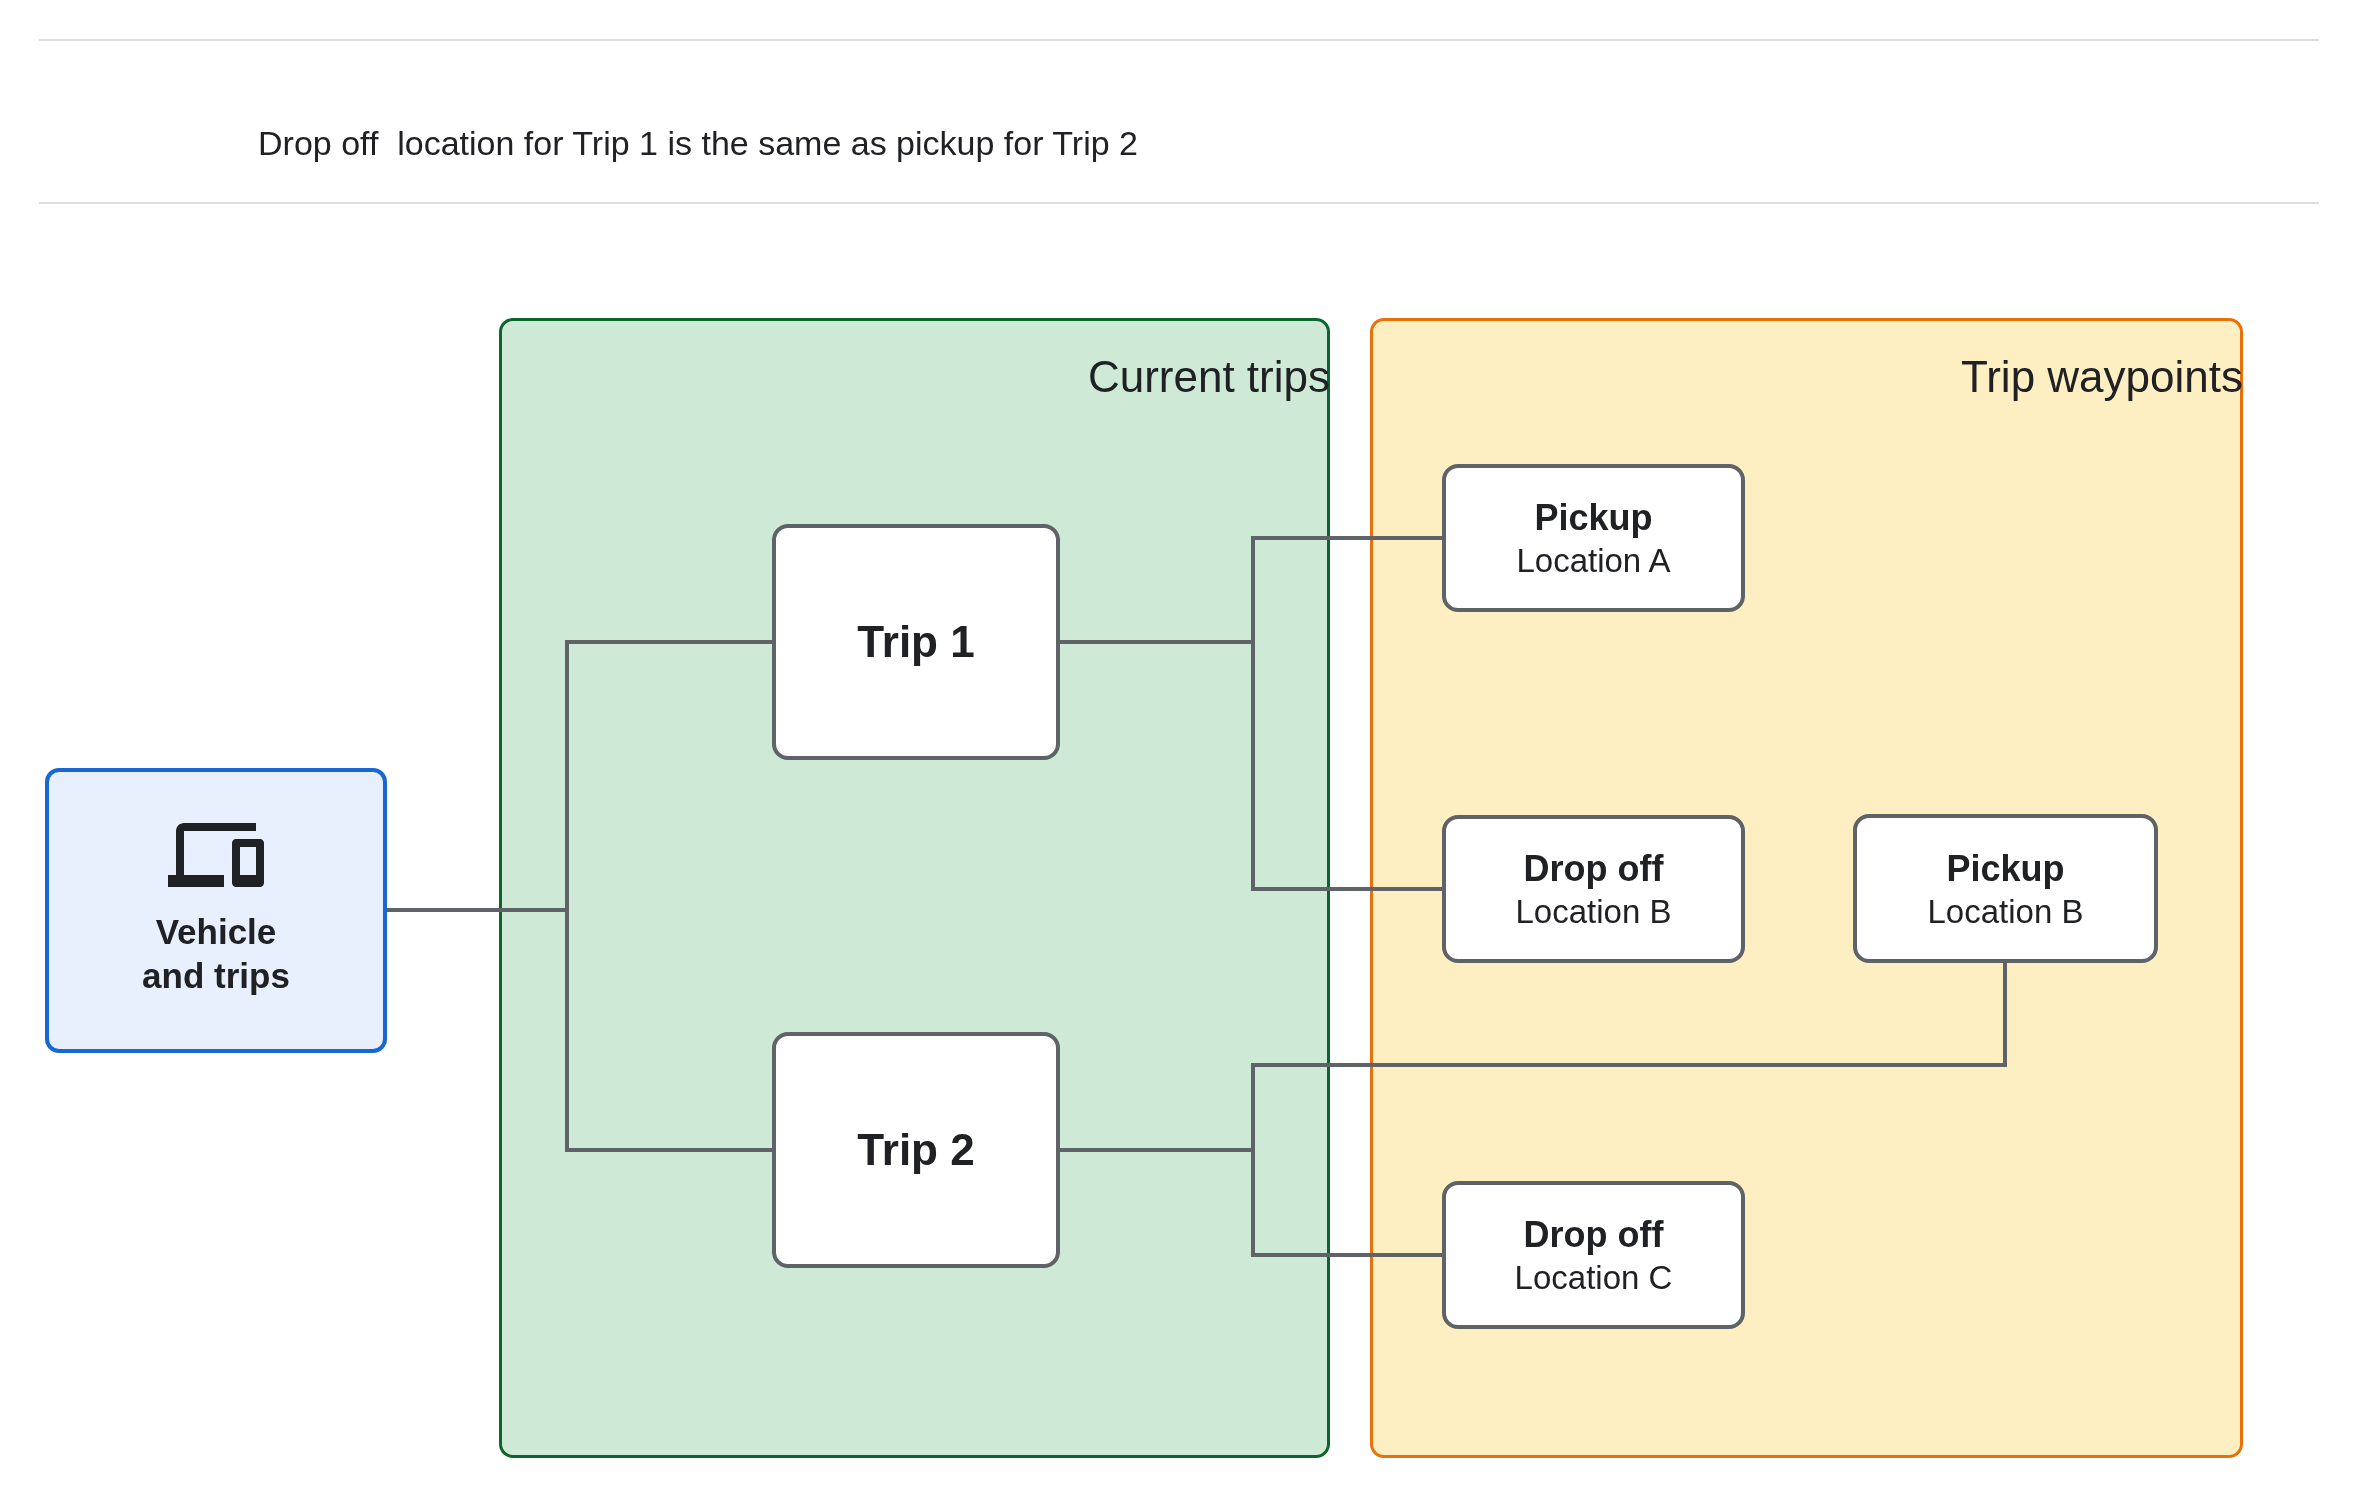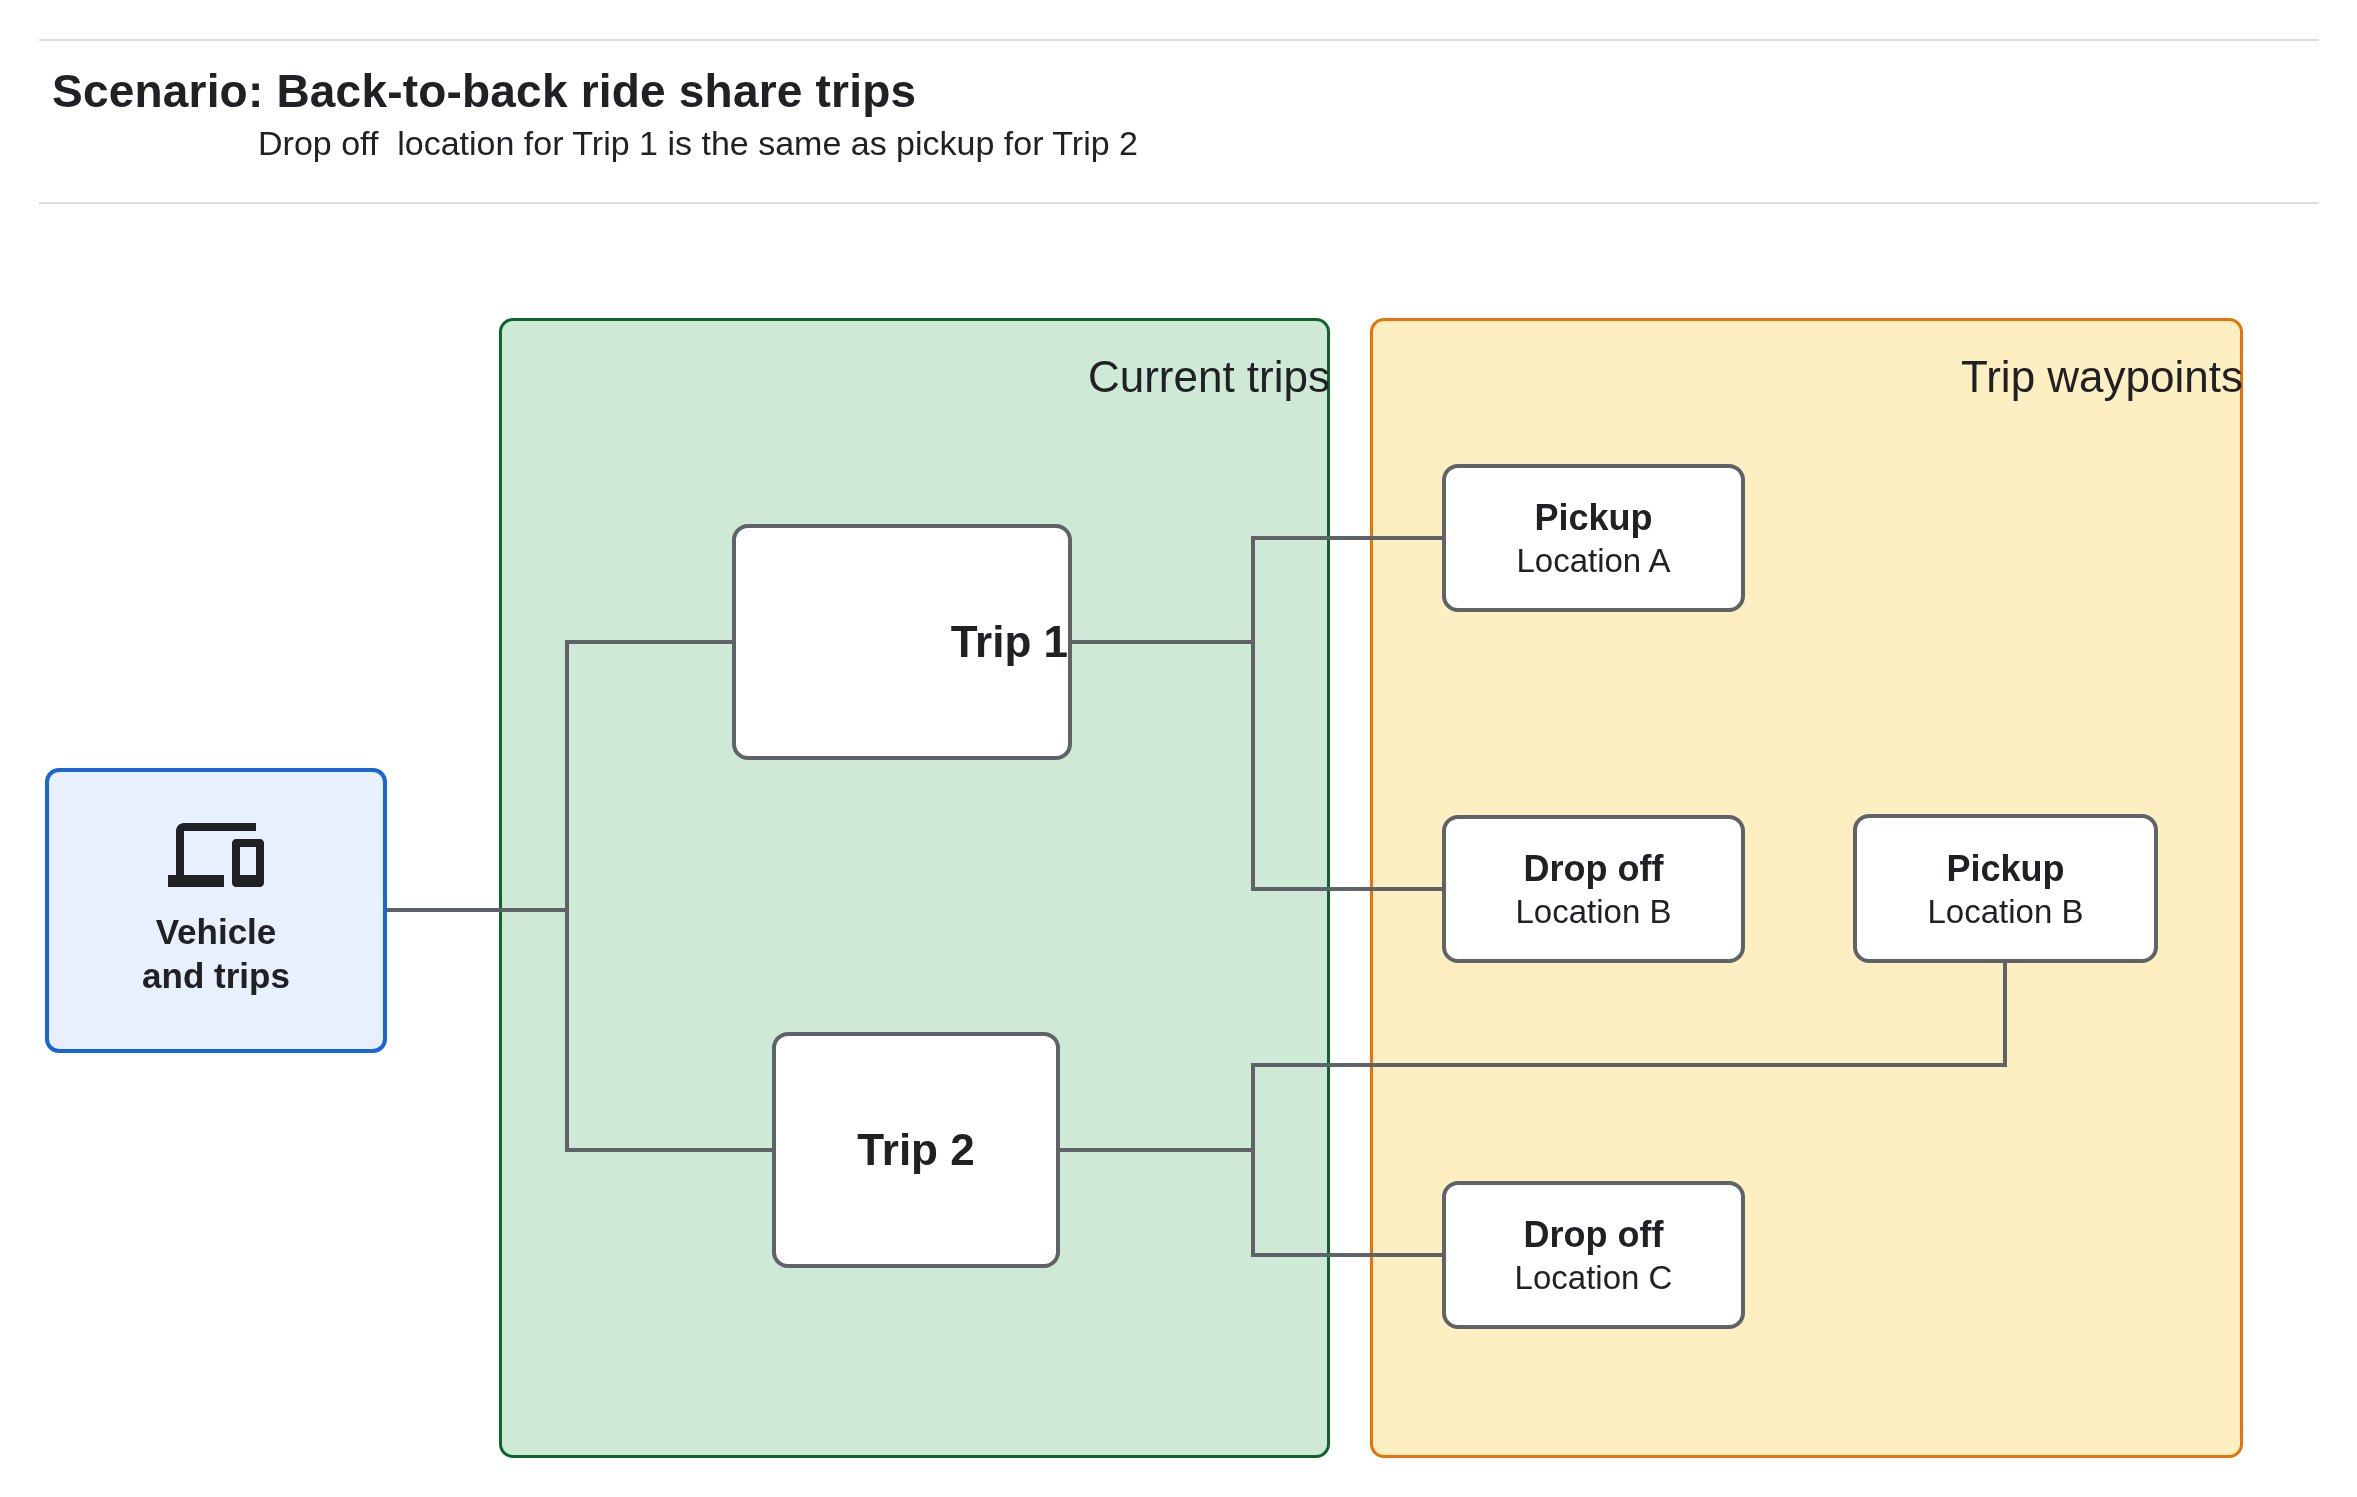--- a/index.html
+++ b/index.html
@@ -67,21 +67,20 @@
     text-align:center;
     font-size:35px;font-weight:700;line-height:44px;
   }
 </style>
 </head>
 <body>
 
 <div class="stage">
 
   <div class="hairline" style="left:39px;top:39px;width:2280px;"></div>
-  <div class="title">Scenario: Back-to-back ride share trips</div>
   <div class="subtitle">Drop off  location for Trip 1 is the same as pickup for Trip 2</div>
   <div class="hairline" style="left:39px;top:202px;width:2280px;"></div>
 
   <div class="panel green"></div>
   <div class="panel orange"></div>
   <div class="panel-label green-label">Current trips</div>
   <div class="panel-label orange-label">Trip waypoints</div>
 
   <div class="connector" style="left:387px;top:908px;width:182px;height:4px;"></div>
   <div class="connector" style="left:565px;top:640px;width:4px;height:512px;"></div>
@@ -102,21 +101,21 @@
       <svg width="96" height="96" viewBox="0 0 24 24" fill="#202124" aria-hidden="true">
         <path d="M4 6h18V4H4c-1.1 0-2 .9-2 2v11H0v3h14v-3H4V6zm19 2h-6c-.55 0-1 .45-1 1v10c0 .55.45 1 1 1h6c.55 0 1-.45 1-1V9c0-.55-.45-1-1-1zm-1 9h-4v-7h4v7z"></path>
       </svg>
     </div>
     <div class="vehicle-label">
       <div>Vehicle</div>
       <div>and trips</div>
     </div>
   </div>
 
-  <div class="node trip" style="left:732px;top:524px;width:340px;height:236px;align-items:flex-end;">
+  <div class="node trip" style="left:772px;top:524px;width:288px;height:236px;">
     <span>Trip 1</span>
   </div>
   <div class="node trip" style="left:772px;top:1032px;width:288px;height:236px;">
     <span>Trip 2</span>
   </div>
 
   <div class="node" style="left:1442px;top:464px;width:303px;height:148px;">
     <div class="node-title">Pickup</div>
     <div class="node-sub">Location A</div>
   </div>

